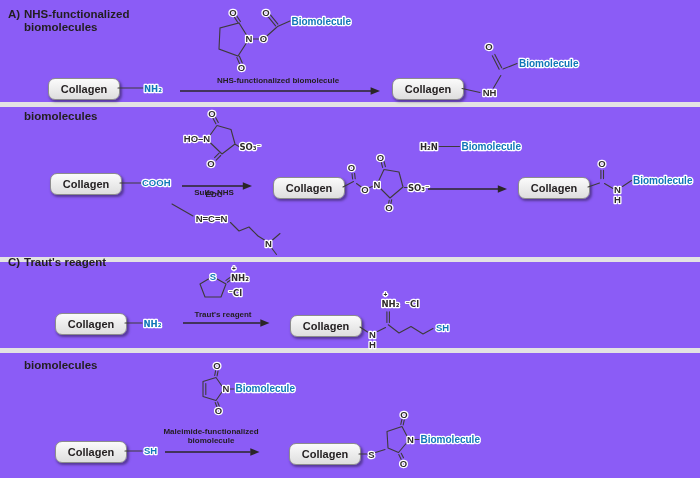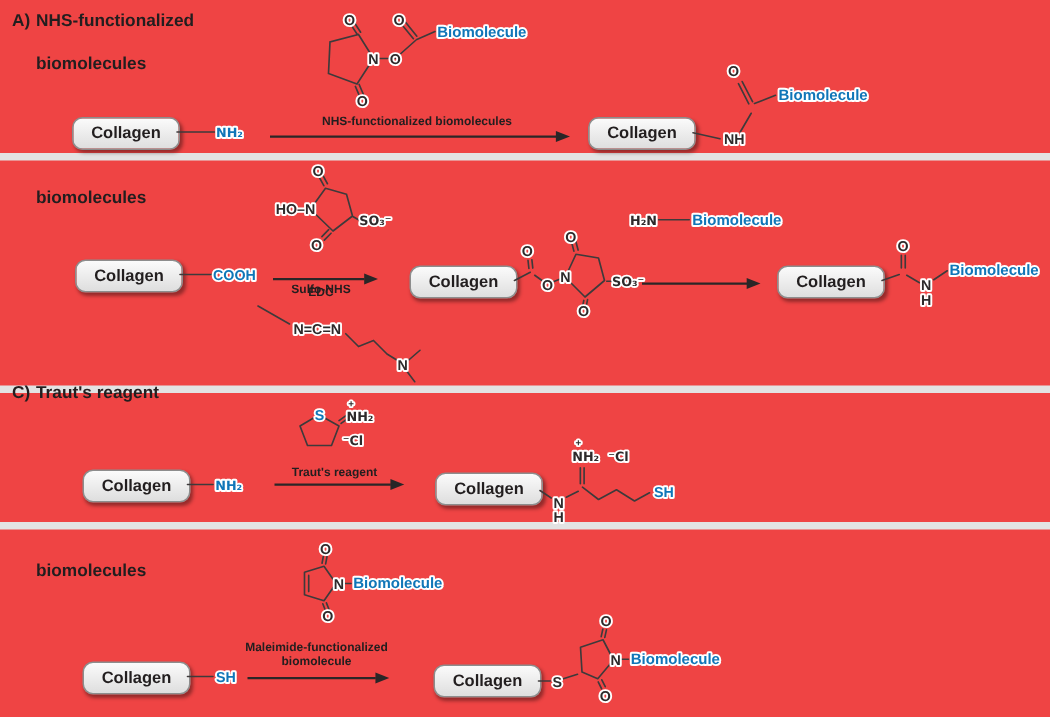--- a/index.html
+++ b/index.html
@@ -1,21 +1,21 @@
 <!DOCTYPE html>
 <html><head>
 <meta charset="utf-8">
 <style>
   html,body { margin:0; padding:0; background:#fff; }
-  .stage { position:relative; width:700px; height:478px; background:#ef4444; overflow:hidden;
+  .stage { position:relative; width:700px; height:478px; background:#8b5cf6; overflow:hidden;
            font-family:"Liberation Sans", sans-serif; }
   .sep { position:absolute; left:0; width:700px; height:5px; background:#e3e3e3; }
   .panel-title { position:absolute; font-weight:bold; font-size:11.5px; line-height:13px; color:#221e1f; }
   .t-prefix { display:inline-block; width:16px; }
-  .t-indent { padding-left:16px;margin-top:16px; }
+  .t-indent { padding-left:16px; }
   .collagen { position:absolute; width:70px; height:20px;
               background:linear-gradient(180deg,#fbfbfb,#dedede);
               border:1px solid #8d8d8d; border-radius:7px;
               box-shadow:1.5px 2px 2.5px rgba(0,0,0,.38);
               display:flex; align-items:center; justify-content:center;
               font-weight:bold; font-size:11px; color:#221e1f; }
   .arrow-label { position:absolute; font-weight:bold; font-size:8px; line-height:9px;
                  color:#221e1f; text-align:center; }
   svg.layer { position:absolute; left:0; top:0; }
   .bond { stroke:#3e3a3b; stroke-width:1.1; fill:none; stroke-linecap:round; }
@@ -56,21 +56,21 @@
   <div class="collagen" style="left:48px;top:78px">Collagen</div>
   <div class="collagen" style="left:392px;top:78px">Collagen</div>
   <div class="collagen" style="left:50px;top:173px">Collagen</div>
   <div class="collagen" style="left:273px;top:177px">Collagen</div>
   <div class="collagen" style="left:518px;top:177px">Collagen</div>
   <div class="collagen" style="left:55px;top:313px">Collagen</div>
   <div class="collagen" style="left:290px;top:315px">Collagen</div>
   <div class="collagen" style="left:55px;top:441px">Collagen</div>
   <div class="collagen" style="left:289px;top:443px">Collagen</div>
 
-  <div class="arrow-label" style="left:180px;top:76px;width:196px">NHS-functionalized biomolecules</div>
+  <div class="arrow-label" style="left:180px;top:76px;width:196px">NHS-functionalized biomolecule</div>
   <div class="arrow-label" style="left:178px;top:188px;width:72px">Sulfo-NHS</div>
   <div class="arrow-label" style="left:178px;top:190px;width:72px">EDC</div>
   <div class="arrow-label" style="left:180px;top:310px;width:86px">Traut's reagent</div>
   <div class="arrow-label" style="left:156px;top:427px;width:110px">Maleimide-functionalized</div>
   <div class="arrow-label" style="left:156px;top:436px;width:110px">biomolecule</div>
 
   <svg class="layer" width="700" height="478" viewBox="0 0 700 478">
 
     <g>
       <path class="bond" d="M249 39 L239 23 L220 28 L219 49 L238 56 L249 39 M238 22.7 L233.6 15.9 M240.4 21.5 L236 14.7 M236.9 57.6 L239.8 64.3 M239.4 56.3 L242.3 63 M249 39 L263.5 39 M263.5 39 L277 27 M275.6 25.8 L268.1 16.6 M277.9 24.1 L270.4 14.9 M277.5 26.5 L290 21"></path>

